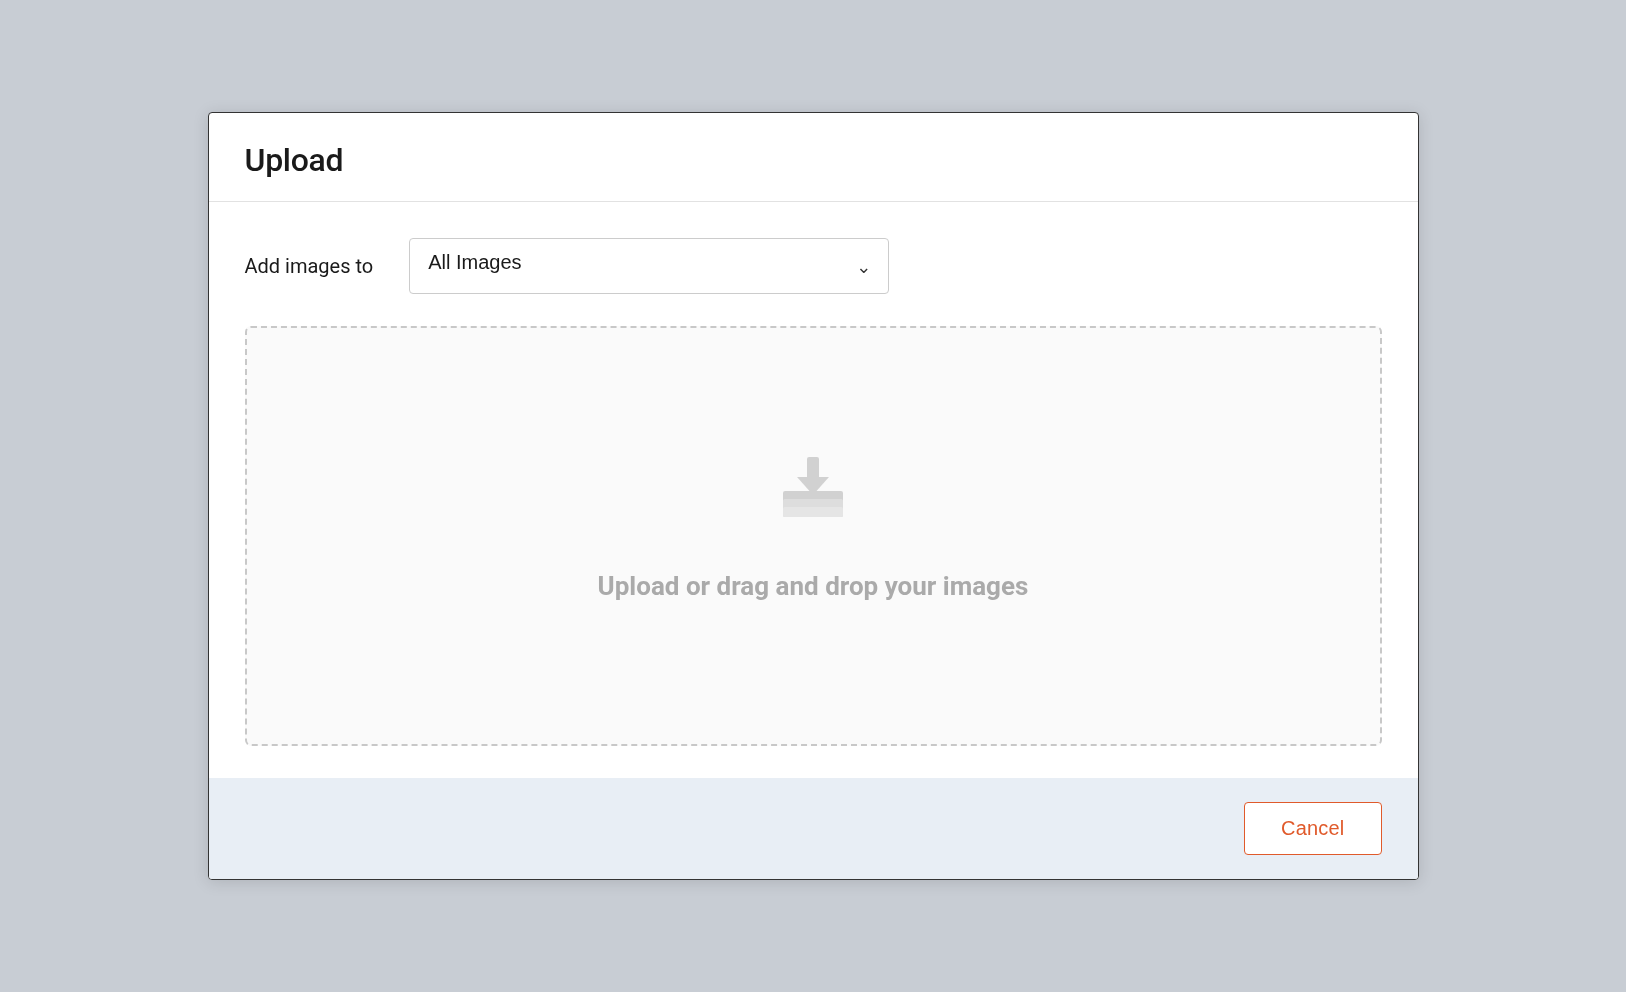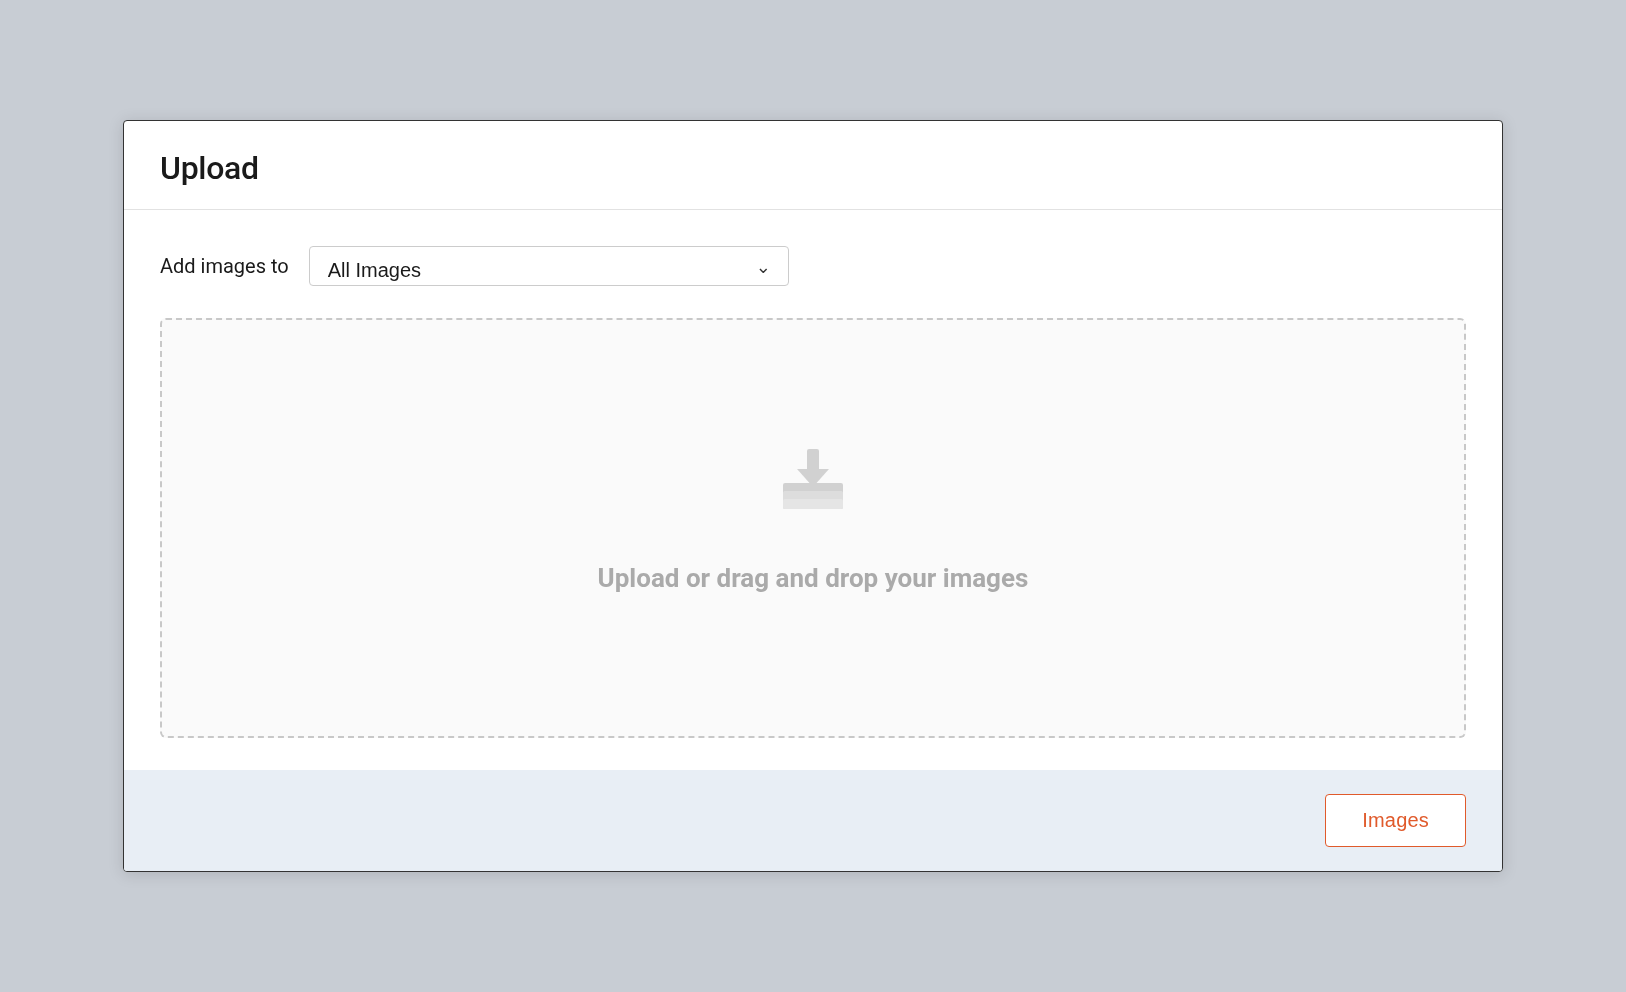--- a/index.html
+++ b/index.html
@@ -14,21 +14,21 @@
       align-items: center;
       justify-content: center;
       min-height: 100vh;
       font-family: -apple-system, BlinkMacSystemFont, 'Segoe UI', Roboto, sans-serif;
     }
 
     .dialog {
       background: #ffffff;
       border: 1.5px solid #333;
       border-radius: 4px;
-      width: 1380px;
+      width: 1211px;
       max-width: 98vw;
       overflow: hidden;
       box-shadow: 0 2px 16px rgba(0,0,0,0.13);
     }
 
     .dialog-header {
       padding: 28px 36px 22px 36px;
       border-bottom: 1px solid #e2e2e2;
     }
 
@@ -40,37 +40,37 @@
     }
 
     .dialog-body {
       padding: 36px 36px 32px 36px;
       background: #fff;
     }
 
     .add-images-row {
       display: flex;
       align-items: center;
-      gap: 20px;
+      gap: 36px;
       margin-bottom: 32px;
     }
 
     .add-images-label {
       font-size: 20px;
       color: #1a1a1a;
       font-weight: 400;
       white-space: nowrap;
     }
 
     .dropdown-select {
       appearance: none;
       -webkit-appearance: none;
       border: 1.5px solid #ccc;
       border-radius: 4px;
-      padding: 12px 48px 4px 18px;
+      padding: 12px 48px 20px 18px;
       font-size: 20px;
       color: #1a1a1a;
       background: #fff;
       width: 480px;
       cursor: pointer;
       outline: none;
       position: relative;
     }
 
     .dropdown-wrapper {
@@ -184,16 +184,16 @@
 
           <rect x="10" y="60" width="60" height="10" rx="2" fill="#c0c0c0"></rect>
         </svg>
       </div>
       <p class="drop-zone-title">Upload or drag and drop your images</p>
     </div>
 
   </div>
 
   <div class="dialog-footer">
-    <button class="cancel-button">Images</button>
+    <button class="cancel-button">Cancel</button>
   </div>
 
 </div>
 
 </body></html>

